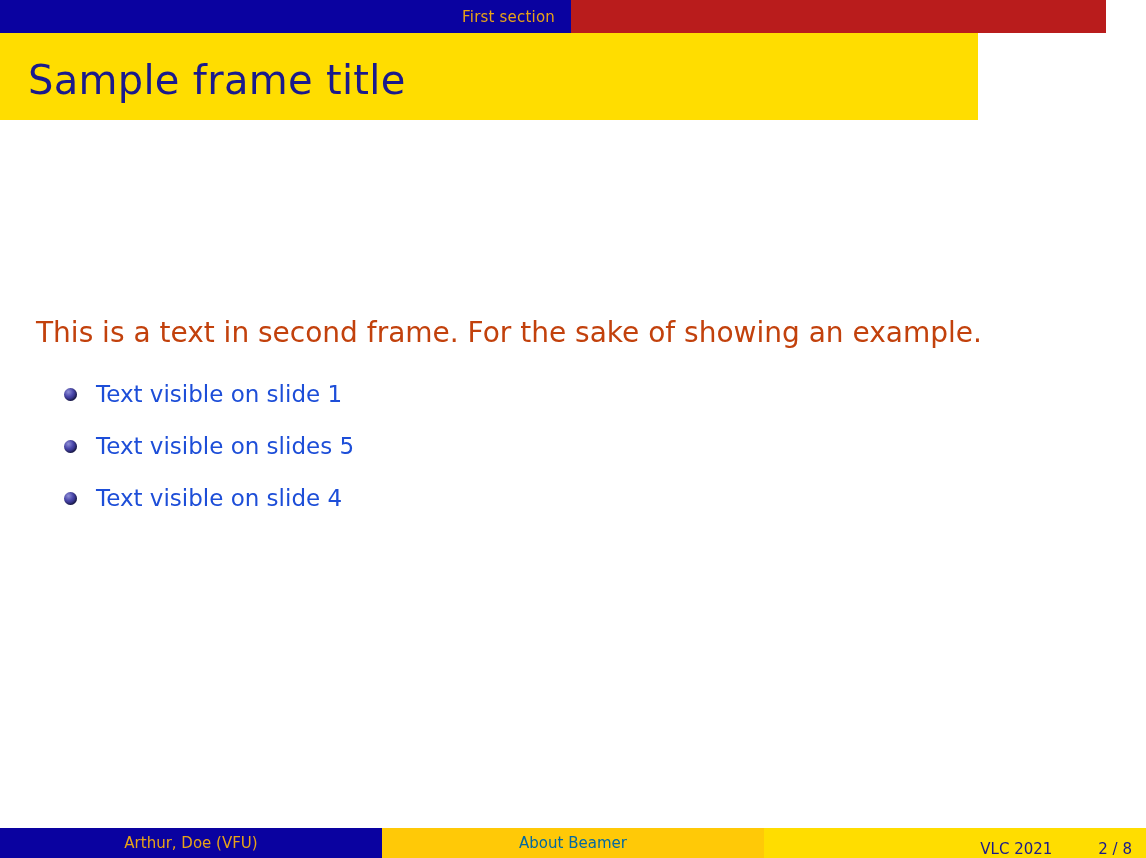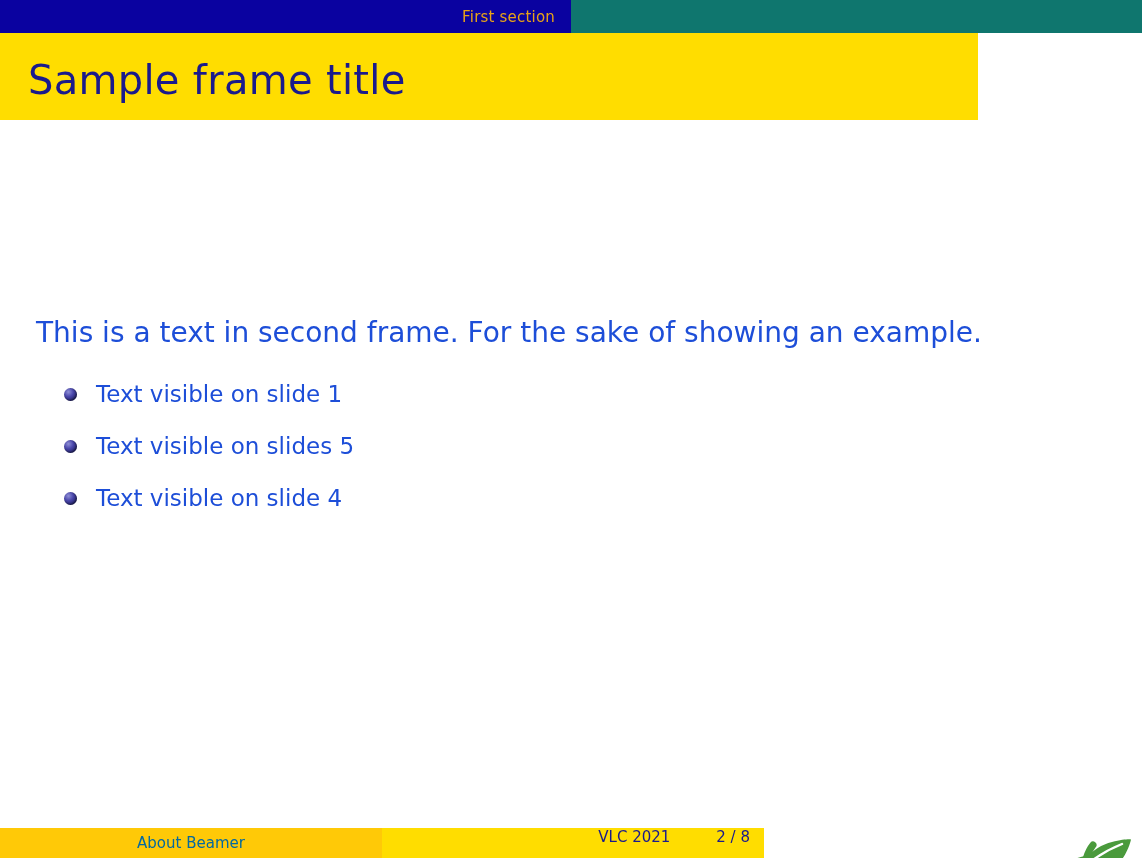--- a/index.html
+++ b/index.html
@@ -13,23 +13,24 @@
     position: relative;
     overflow: hidden;
     font-family: "DejaVu Sans", sans-serif;
   }
 
   
   .headline-bar {
     position: absolute;
     top: 0;
     left: 0;
-    width: 1142px;
+    width: 1058px;
     height: 33px;
-    background: #0f766e;
+    background: #b91c1c;
+    padding-left: 48px;
   }
   .section-tab {
     position: absolute;
     top: 0;
     left: 0;
     width: 571px;
     height: 33px;
     background: #0A02A0;
     box-sizing: border-box;
     display: flex;
@@ -70,21 +71,21 @@
     left: 0;
     width: 1146px;
     height: 708px;
     background: #ffffff;
   }
   .body-paragraph {
     position: absolute;
     left: 36px;
     top: 195px;
     width: 1060px;
-    color: #1d4ed8;
+    color: #c2410c;
     font-size: 28px;
     line-height: 1.25;
     white-space: nowrap;
   }
   .bullet-list {
     position: absolute;
     left: 64px;
     top: 248px;
     margin: 0;
     padding: 0;
@@ -144,21 +145,21 @@
     display: flex;
     align-items: center;
     justify-content: center;
     font-size: 15px;
   }
   .foot-date {
     width: 382px;
     background: #FFDD00;
     color: #1A1A8C;
     display: flex;
-    align-items: flex-start;
+    align-items: flex-end;
     justify-content: flex-end;
     font-size: 15px;
     padding-right: 14px;
     box-sizing: border-box;
   }
   .foot-date-label { margin-right: 46px; }
   .foot-page { }
 </style>
 </head>
 <body>
@@ -198,20 +199,23 @@
     <path d="M25 54 C30 38 44 26 60 22 C70 19.5 77 19 79 19.5
              C79 19.5 76 34 66 44 C57 53 45 55 37 52
              C33 50.5 29 52 25 54 Z" fill="#4A9A3C"></path>
     <path d="M24 56 C34 44 50 32 70 24" stroke="#FFFFFF" stroke-width="2.4" fill="none" stroke-linecap="round"></path>
     <path d="M31 52 C33 40 36 31 41 25" stroke="#4A9A3C" stroke-width="7" fill="none" stroke-linecap="round"></path>
   </svg>
 
 </div>
 
 <div class="footline">
+  <div class="foot-author">
+    <span>Arthur, Doe  (VFU)</span>
+  </div>
   <div class="foot-title">
     <span>About Beamer</span>
   </div>
   <div class="foot-date">
     <span class="foot-date-label">VLC 2021</span>
     <span class="foot-page">2 / 8</span>
   </div>
 </div>
 
 </body></html>

